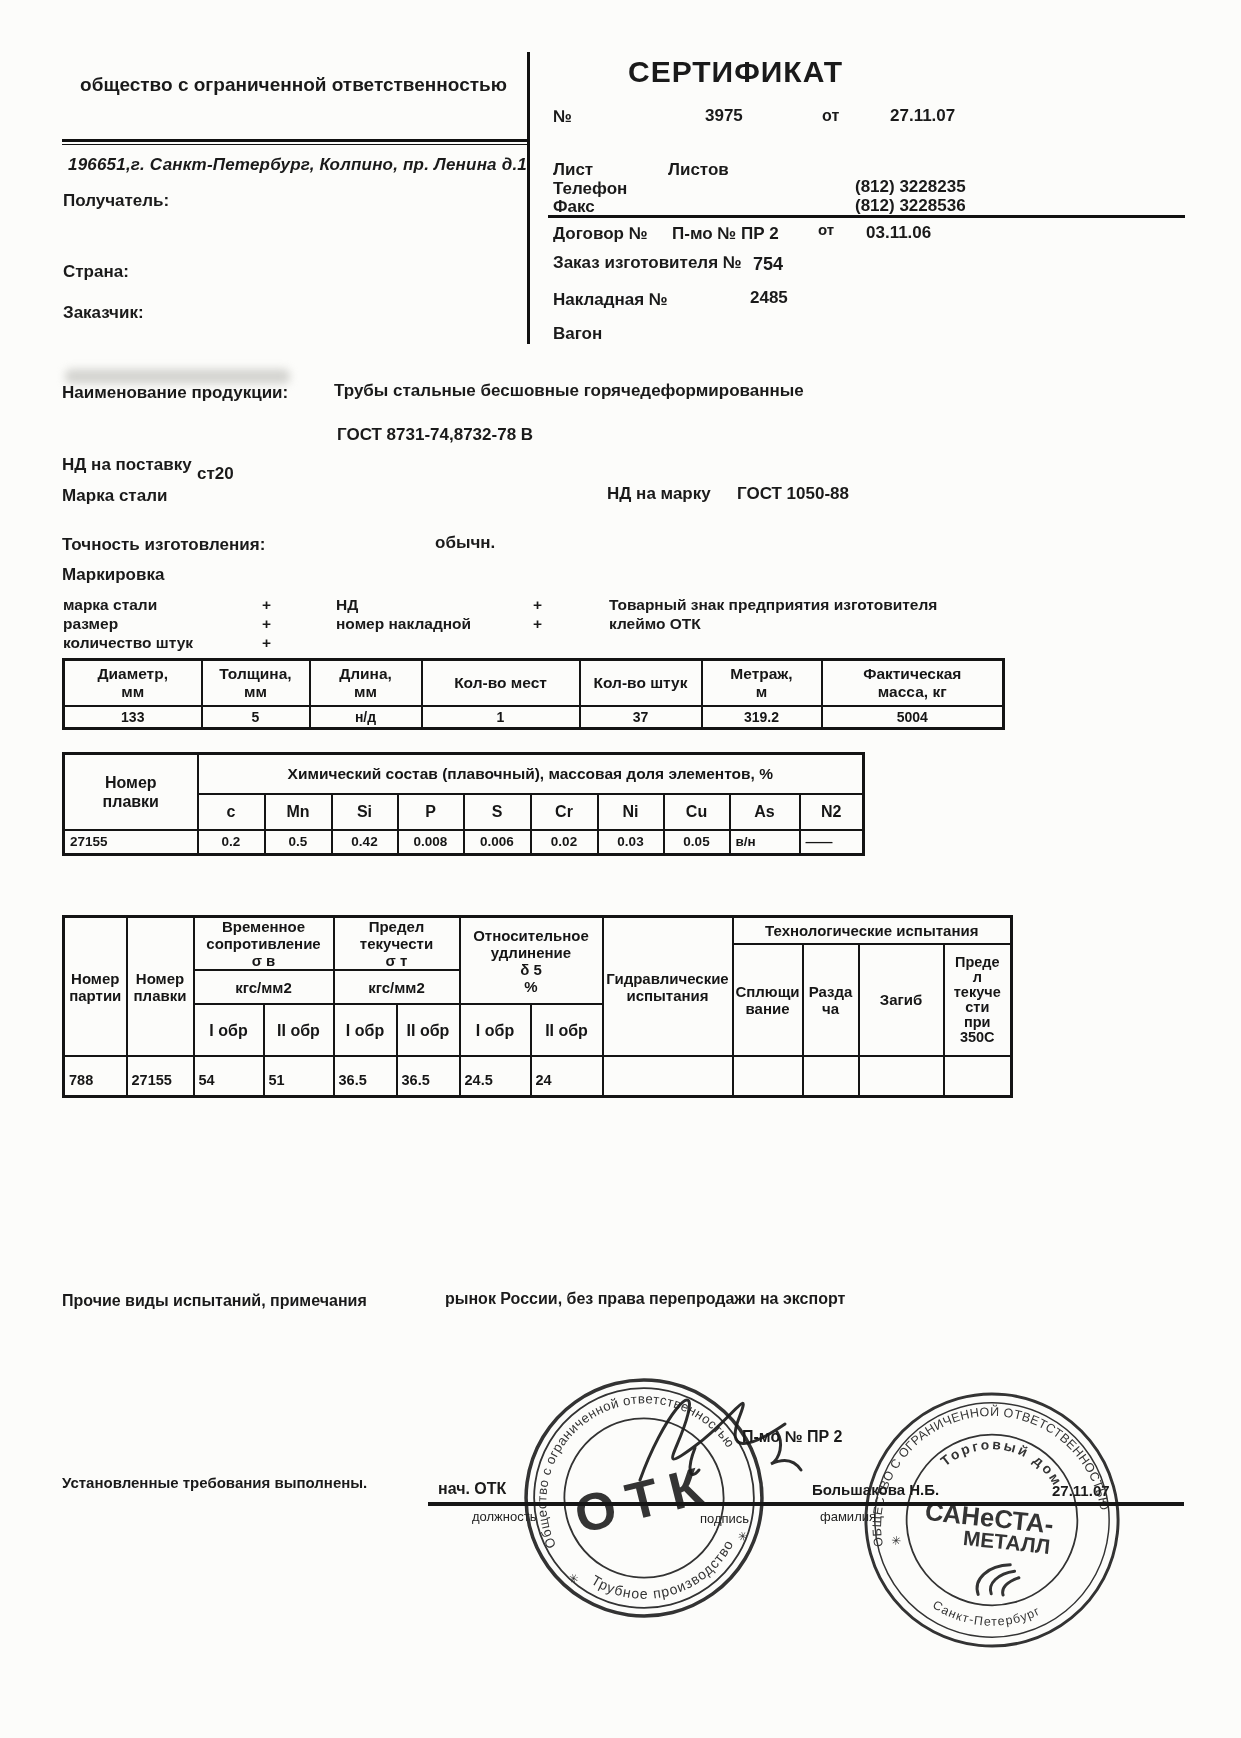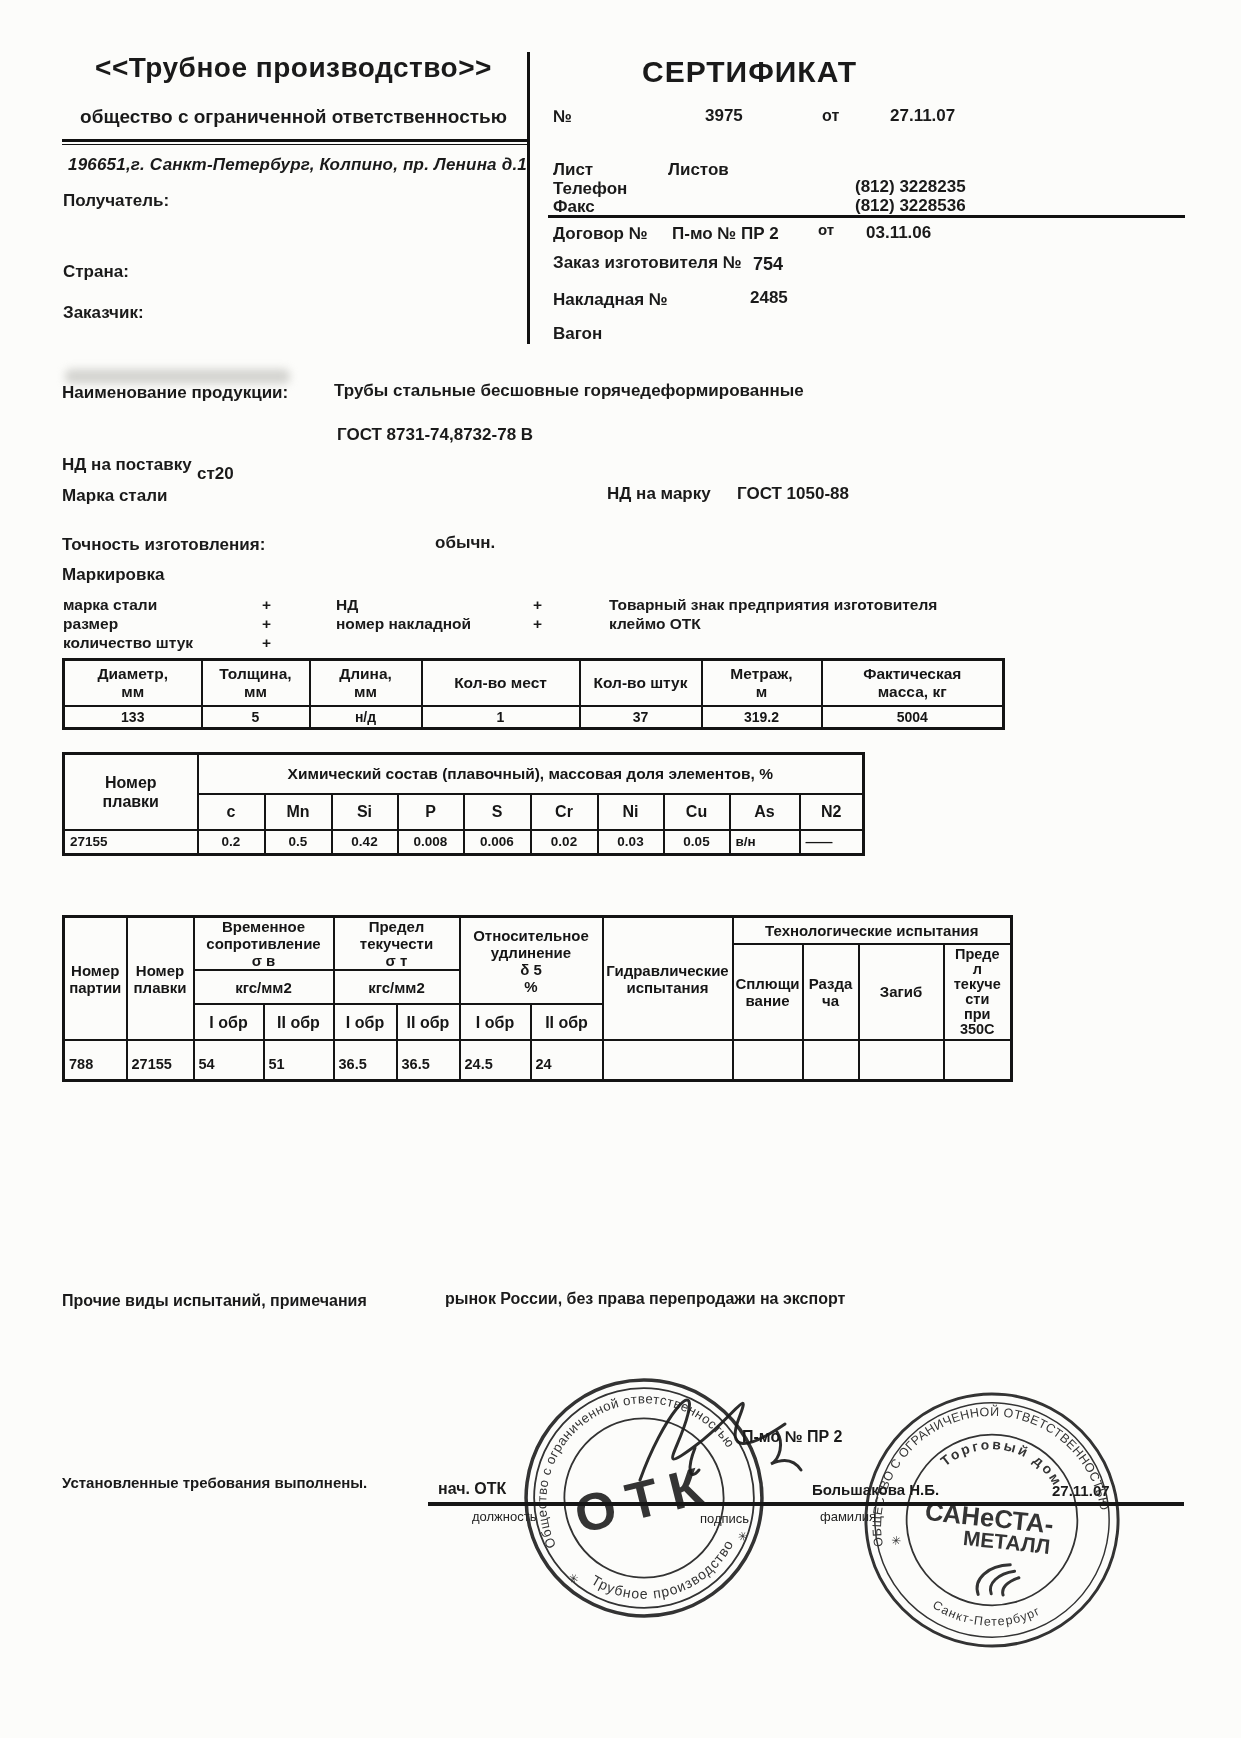--- a/index.html
+++ b/index.html
@@ -39,49 +39,48 @@
   .t2 td { font-size:15.5px; }
   .t2 .title { height:40px; font-size:15.5px; }
   .t2 .el { height:36px; font-size:16px; }
   .t2 .d { height:25px; font-size:13.5px; }
   .t2 .heat { font-size:16px; line-height:19px; }
   .ta-l { text-align:left !important; padding-left:5px; }
   .t3 td { font-size:15px; line-height:17px; }
   .t3 .r1 td { height:27px; }
   .t3 .r2 td { height:66px; }
   .t3 .r3 td { height:34px; }
-  .t3 .r4 td { height:36px; font-size:16px; }
+  .t3 .r4 td { height:52px; font-size:16px; }
   .t3 .r5 td { height:40px; text-align:left; vertical-align:bottom; padding:0 0 6px 4px; font-size:14.5px; }
   .t3 .sig { font-size:15px; }
   .t3 .p350 { font-size:14.5px; line-height:15px; }
 
   
   .stamp { z-index:3; opacity:.92; }
   .stamp text { font-family:"Liberation Sans", sans-serif; fill:#242424; }
   .sig-svg { z-index:6; }
   .over { z-index:7; }
 </style>
 </head>
 <body>
 
 <div class="page">
 
   <div class="abs" style="left:62px;top:52px;width:463px">
-    <div class="co-name">&lt;&lt;Трубное производство&gt;&gt;</div>
     <div class="co-type">общество с ограниченной ответственностью</div>
   </div>
   <div class="abs dbl-rule" style="left:62px;top:139px;width:465px"></div>
   <div class="abs addr" style="left:68px;top:155px">196651,г. Санкт-Петербург, Колпино, пр. Ленина д.1</div>
   <div class="abs lbl17" style="left:63px;top:191px">Получатель:</div>
   <div class="abs lbl17" style="left:63px;top:262px">Страна:</div>
   <div class="abs lbl17" style="left:63px;top:303px">Заказчик:</div>
   <div class="abs smudge" style="left:65px;top:369px"></div>
   <div class="abs vline" style="left:527px;top:52px;height:292px"></div>
 
-  <div class="abs cert-title" style="left:642px;top:55px">СЕРТИФИКАТ</div>
+  <div class="abs cert-title" style="left:628px;top:55px">СЕРТИФИКАТ</div>
   <div class="abs lbl17" style="left:553px;top:107px">№</div>
   <div class="abs val17" style="left:705px;top:106px">3975</div>
   <div class="abs lbl16" style="left:822px;top:107px">от</div>
   <div class="abs val17" style="left:890px;top:106px">27.11.07</div>
 
   <div class="abs lbl17" style="left:553px;top:160px">Лист</div>
   <div class="abs lbl17" style="left:668px;top:160px">Листов</div>
   <div class="abs lbl17" style="left:553px;top:179px">Телефон</div>
   <div class="abs val17" style="left:855px;top:177px">(812) 3228235</div>
   <div class="abs lbl17" style="left:553px;top:197px">Факс</div>

